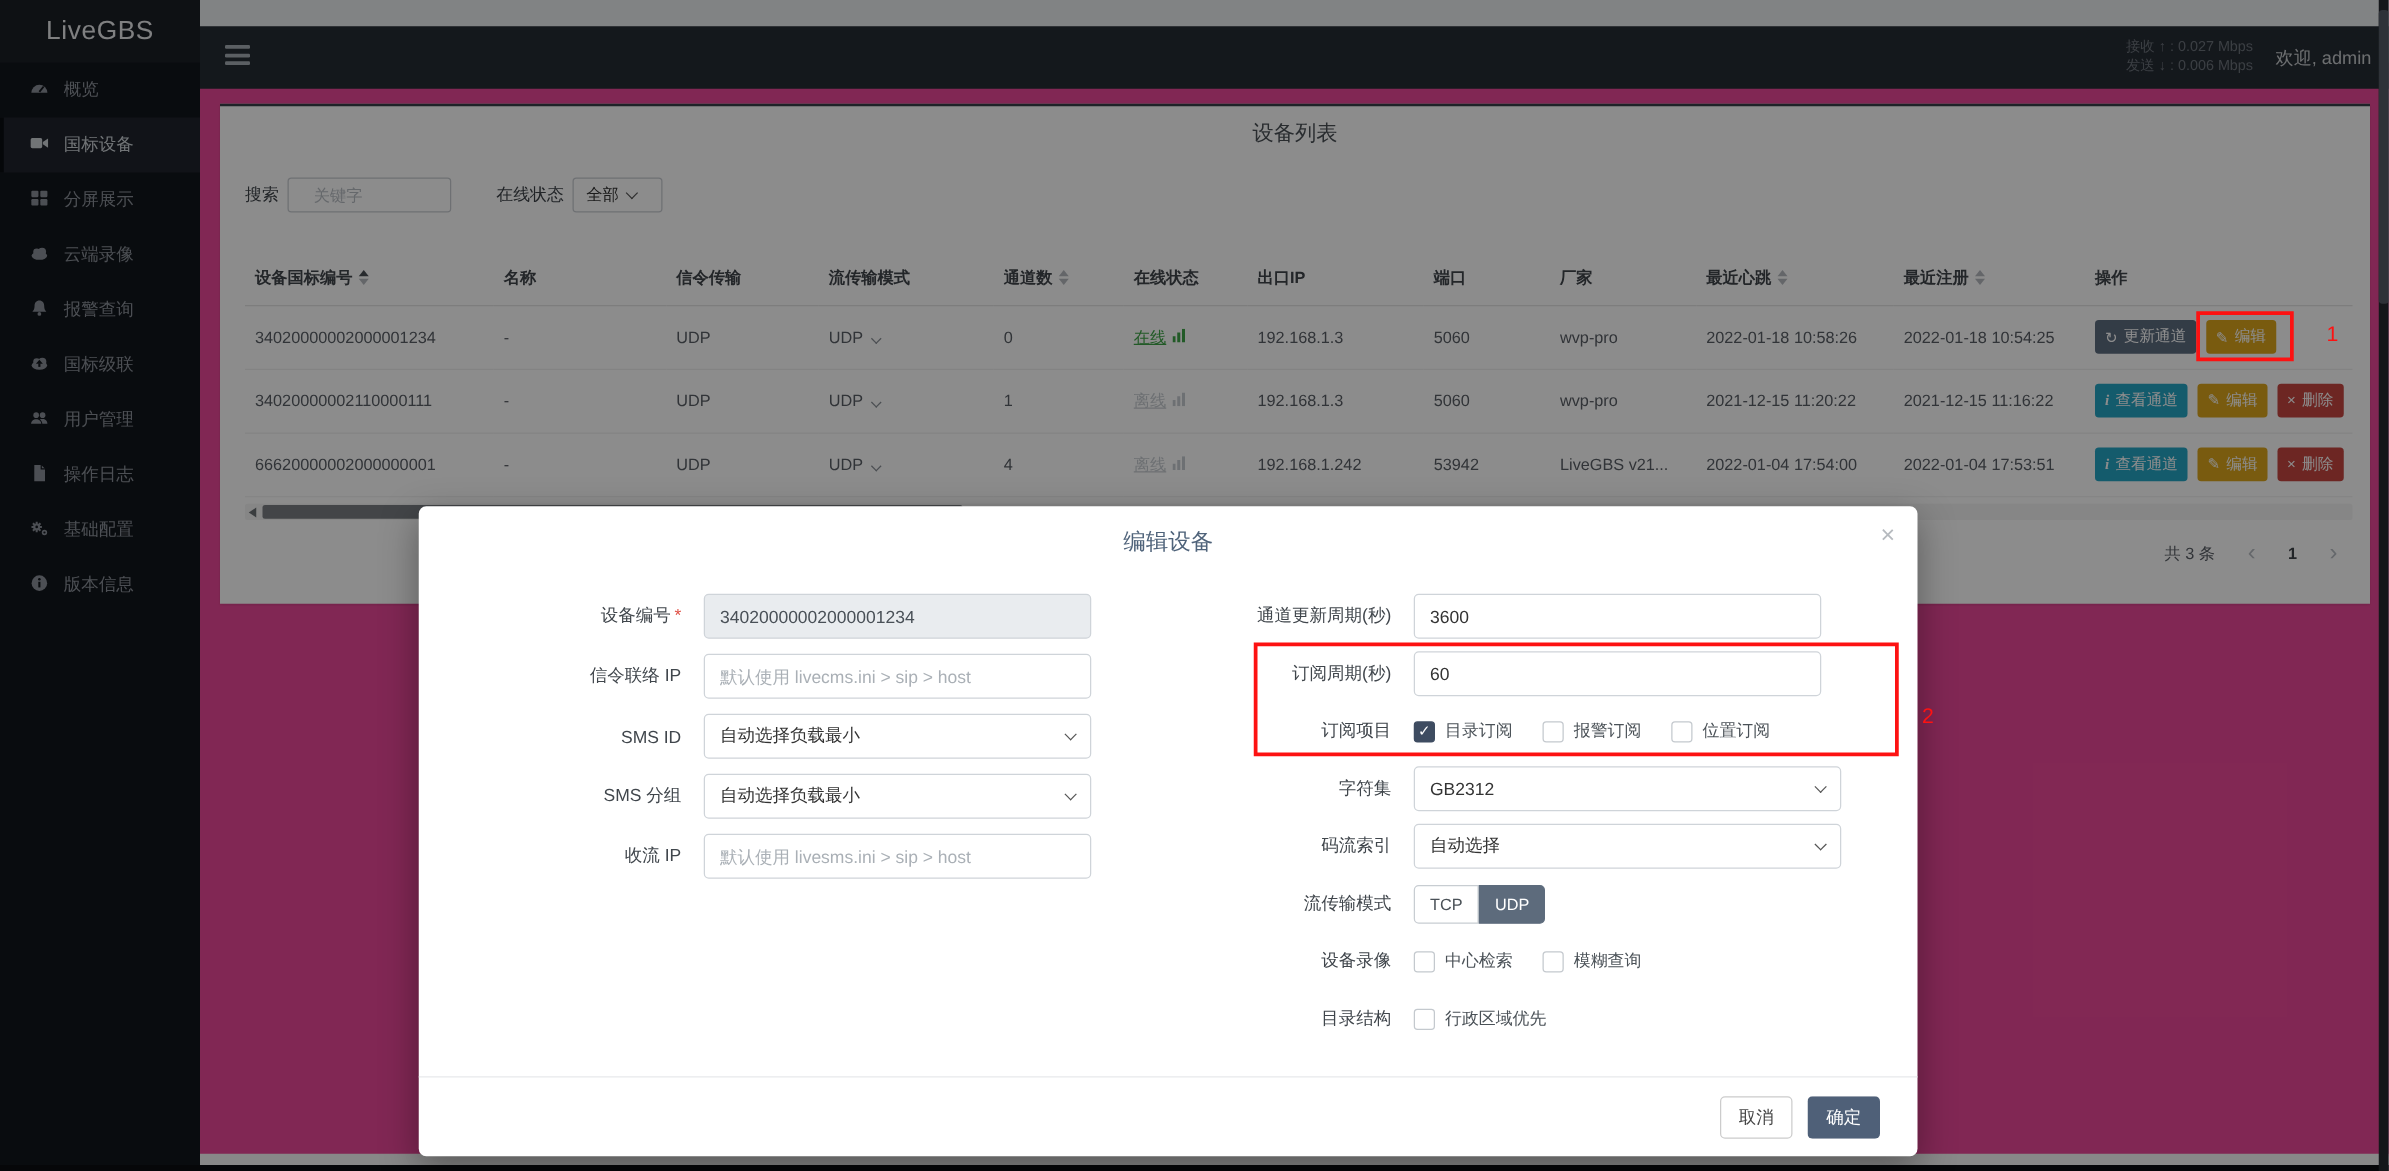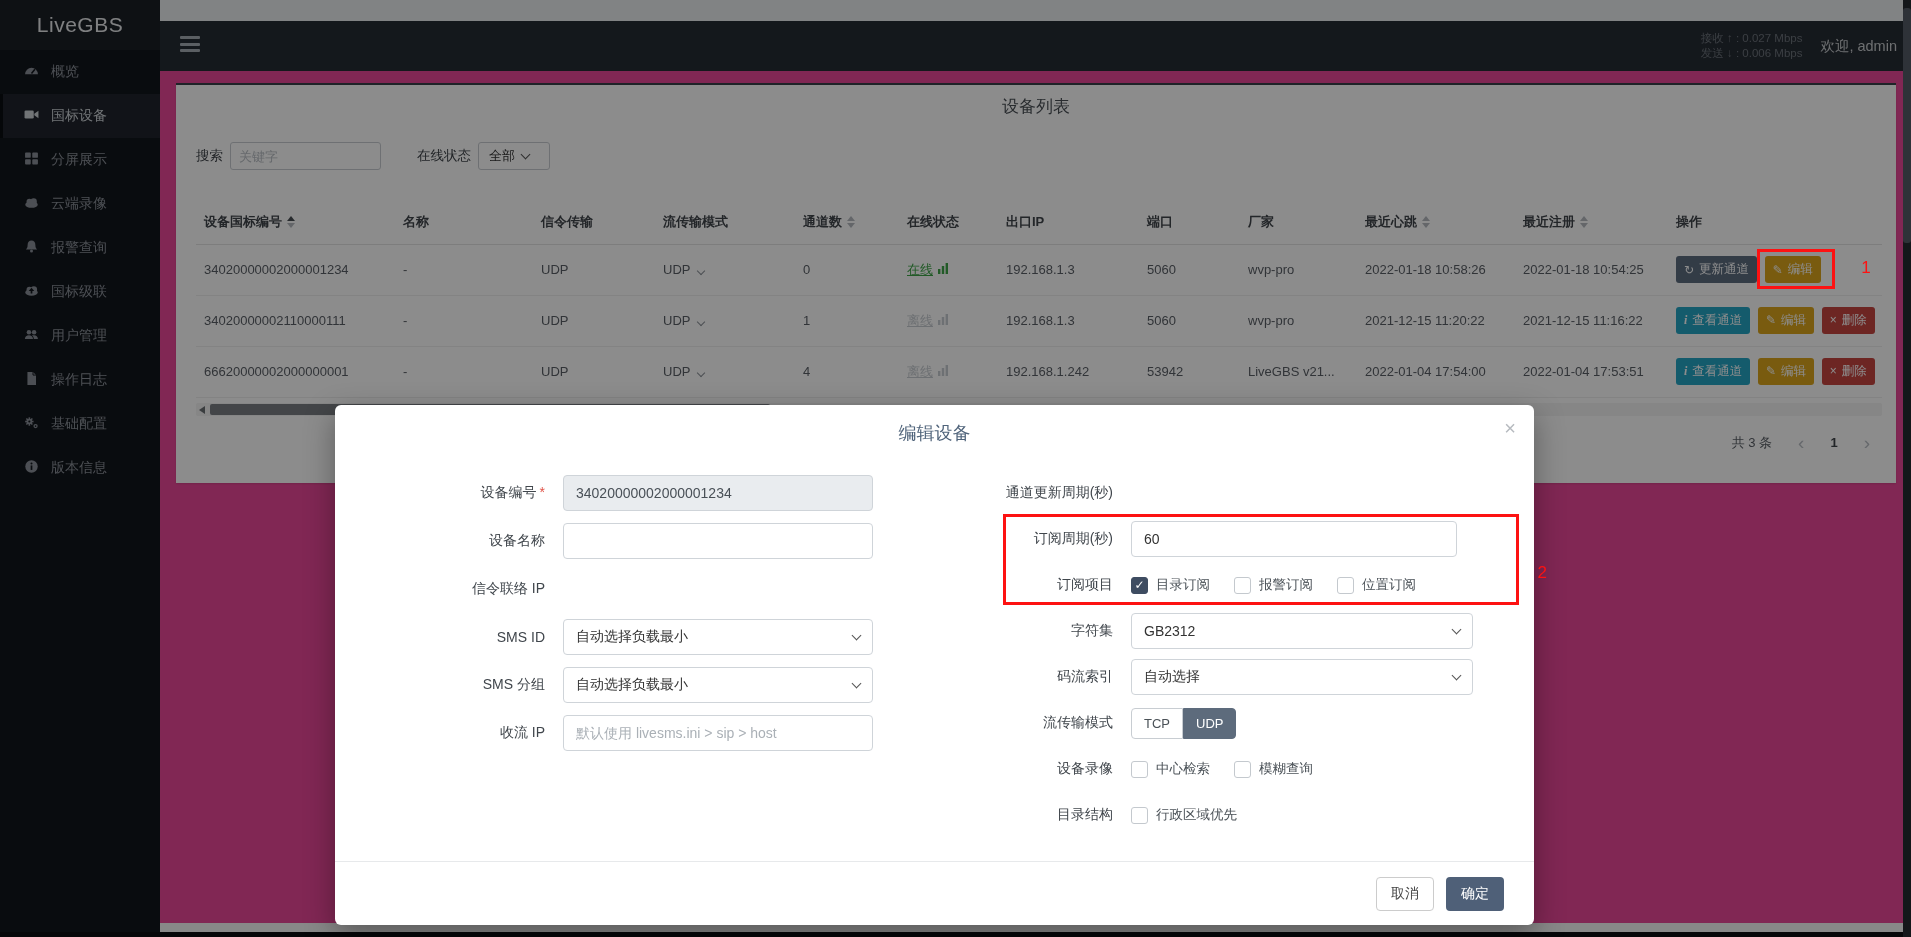--- a/index.html
+++ b/index.html
@@ -20,21 +20,21 @@
   .top-right { position:absolute; right:14px; top:0; height:50px; display:flex; align-items:center; gap:18px; }
   .net { text-align:right; font-size:11.5px; color:#6c737b; line-height:15px; }
   .welcome { color:#c6cacd; font-size:14.5px; }
 
   
   .main { position:absolute; left:160px; top:50px; right:0; bottom:12px; background:#ec4899; }
   .card { position:absolute; left:16px; right:15px; top:33px; height:400px; background:#fff; border-top:2px solid #394049; box-shadow:0 1px 2px rgba(0,0,0,.12); }
   .page-title { text-align:center; padding-top:10px; font-size:17px; color:#4b5157; }
   .filters { display:flex; align-items:center; margin:24px 0 0 20px; font-size:13.5px; color:#3f444a; }
   .filters .lbl { margin-right:7px; }
-  .search-input { width:151px; height:28px; border:1px solid #c9cdd2; border-radius:3px; padding:0 8px; font-size:13px; color:#333; outline:none; font-family:inherit; }
+  .search-input { width:131px; height:28px; border:1px solid #c9cdd2; border-radius:3px; padding:0 20px; font-size:13px; color:#333; outline:none; font-family:inherit; }
   .search-input::placeholder { color:#b9bec4; }
   .gap { width:36px; }
   .fake-select { position:relative; height:28px; border:1px solid #c9cdd2; border-radius:3px; background:#fff; display:flex; align-items:center; padding:0 20px 0 10px; font-size:13px; color:#333; cursor:pointer; }
   .chev { width:7px; height:7px; border-right:1.6px solid #555; border-bottom:1.6px solid #555; transform:rotate(45deg); display:inline-block; margin-left:7px; margin-top:-4px; }
 
   
   .table-wrap { margin:30px 14px 0 20px; overflow:hidden; }
   table { border-collapse:collapse; table-layout:fixed; width:1692px; font-size:13px; }
   th { text-align:left; font-weight:bold; color:#40454b; height:44px; border-bottom:1px solid #e4e4e4; background:#fff; padding:0 8px; white-space:nowrap; }
   td { height:51px; border-bottom:1px solid #efefef; color:#5a5f66; padding:0 8px; white-space:nowrap; overflow:hidden; }
@@ -402,25 +402,22 @@
     <span class="m-close">×</span>
   </div>
   <div class="m-body">
 
     <div class="col-l">
       <div class="frow">
         <span class="flabel"><span>设备编号</span><span class="req">*</span></span>
         <div class="fctrl"><input class="inp readonly" readonly="" value="34020000002000001234" style=""></div>
       </div>
       <div class="frow">
-        <span class="flabel">设备名称</span>
-        <div class="fctrl"><input class="inp" value="" style=""></div>
-      </div>
-      <div class="frow">
         <span class="flabel">信令联络 IP</span>
+        <div class="fctrl"><input class="inp" placeholder="默认使用 livecms.ini &gt; sip &gt; host" style=""></div>
       </div>
       <div class="frow">
         <span class="flabel">SMS ID</span>
         <div class="fctrl">
             <div class="msel">
               <span>自动选择负载最小</span>
               <span class="chev"></span>
             </div>
           </div>
       </div>
@@ -435,20 +432,21 @@
       </div>
       <div class="frow">
         <span class="flabel">收流 IP</span>
         <div class="fctrl"><input class="inp" placeholder="默认使用 livesms.ini &gt; sip &gt; host" style=""></div>
       </div>
     </div>
 
     <div class="col-r">
       <div class="frow">
         <span class="flabel">通道更新周期(秒)</span>
+        <div class="fctrl"><input class="inp" value="3600" style=""></div>
       </div>
       <div class="ann2-rel">
         <div class="frow">
           <span class="flabel">订阅周期(秒)</span>
           <div class="fctrl"><input class="inp" value="60" style=""></div>
         </div>
         <div class="frow">
           <span class="flabel">订阅项目</span>
           <div class="fctrl ckgroup">
             <span class="ck checked">

